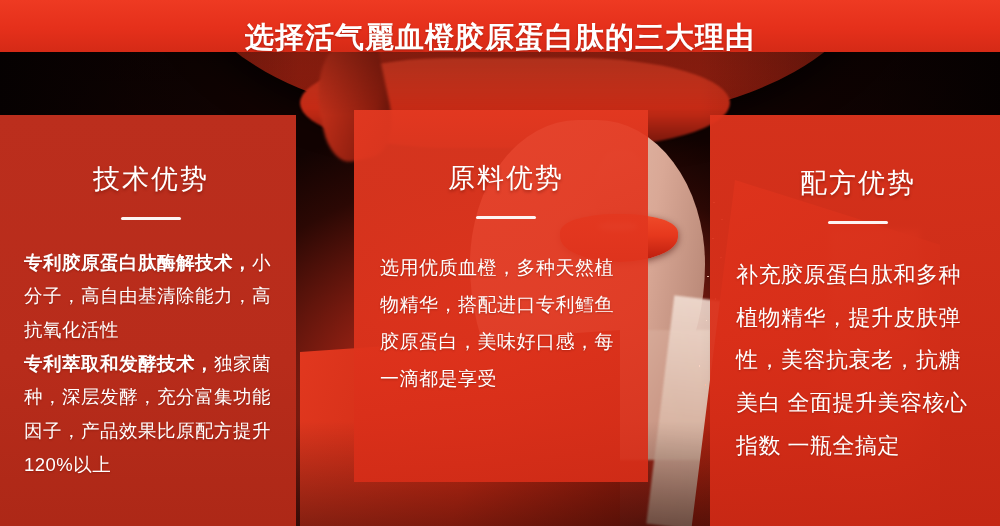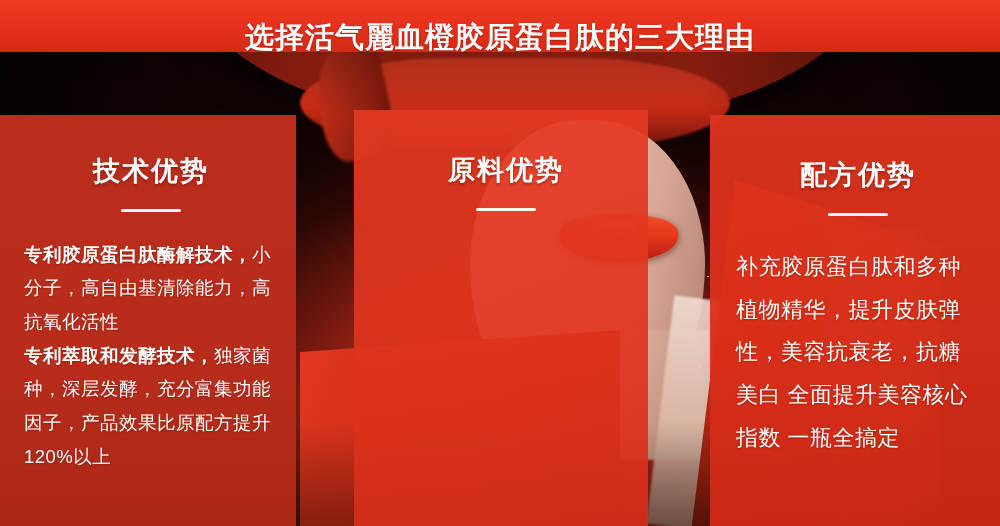--- a/index.html
+++ b/index.html
@@ -231,42 +231,42 @@
     width: 296px;
     height: 411px;
     background: linear-gradient(180deg, #bb2e1d 0%, #b82c1b 60%, #ad2817 100%);
     padding-left: 24px;
     padding-right: 18px;
   }
   .panel-2 {
     left: 354px;
     top: 110px;
     width: 294px;
-    height: 416px;
+    height: 372px;
     background: linear-gradient(180deg, rgba(228,57,33,.93) 0%, rgba(224,52,29,.92) 55%, rgba(214,45,24,.93) 100%);
     padding-left: 26px;
     padding-right: 16px;
   }
   .panel-3 {
     left: 710px;
     top: 115px;
     width: 290px;
     height: 411px;
     background: linear-gradient(180deg, rgba(223,52,29,.95) 0%, rgba(218,47,25,.94) 55%, rgba(206,41,21,.95) 100%);
     padding-left: 26px;
     padding-right: 20px;
   }
 
   .panel-heading {
-    margin: 8px;
+    margin: 16px;
     padding-top: 34px;
     text-align: center;
     color: #ffffff;
     font-size: 27px;
-    font-weight: 700;
+    font-weight: 400;
     letter-spacing: 2px;
     line-height: 1.1;
     text-shadow: 0 2px 3px rgba(90,12,2,.4);
   }
   .panel-3 .panel-heading,
   .panel-2 .panel-heading { padding-top: 38px; }
 
   .panel-divider {
     width: 60px;
     height: 3px;
@@ -323,20 +323,23 @@
     <div class="panel-divider"></div>
     <p class="panel-body">
       <span class="para"><span class="strong">专利胶原蛋白肽酶解技术，</span><span>小分子，高自由基清除能力，高抗氧化活性</span></span>
       <span class="para"><span class="strong">专利萃取和发酵技术，</span><span>独家菌种，深层发酵，充分富集功能因子，产品效果比原配方提升120%以上</span></span>
     </p>
   </div>
 
   <div class="panel panel-2">
     <h2 class="panel-heading">原料优势</h2>
     <div class="panel-divider"></div>
+    <p class="panel-body">
+      <span class="para"><span>选用优质血橙，多种天然植物精华，搭配进口专利鳕鱼胶原蛋白，美味好口感，每一滴都是享受</span></span>
+    </p>
   </div>
 
   <div class="panel panel-3">
     <h2 class="panel-heading">配方优势</h2>
     <div class="panel-divider"></div>
     <p class="panel-body">
       <span class="para"><span>补充胶原蛋白肽和多种植物精华，提升皮肤弹性，美容抗衰老，抗糖美白 全面提升美容核心指数 一瓶全搞定</span></span>
     </p>
   </div>
 

